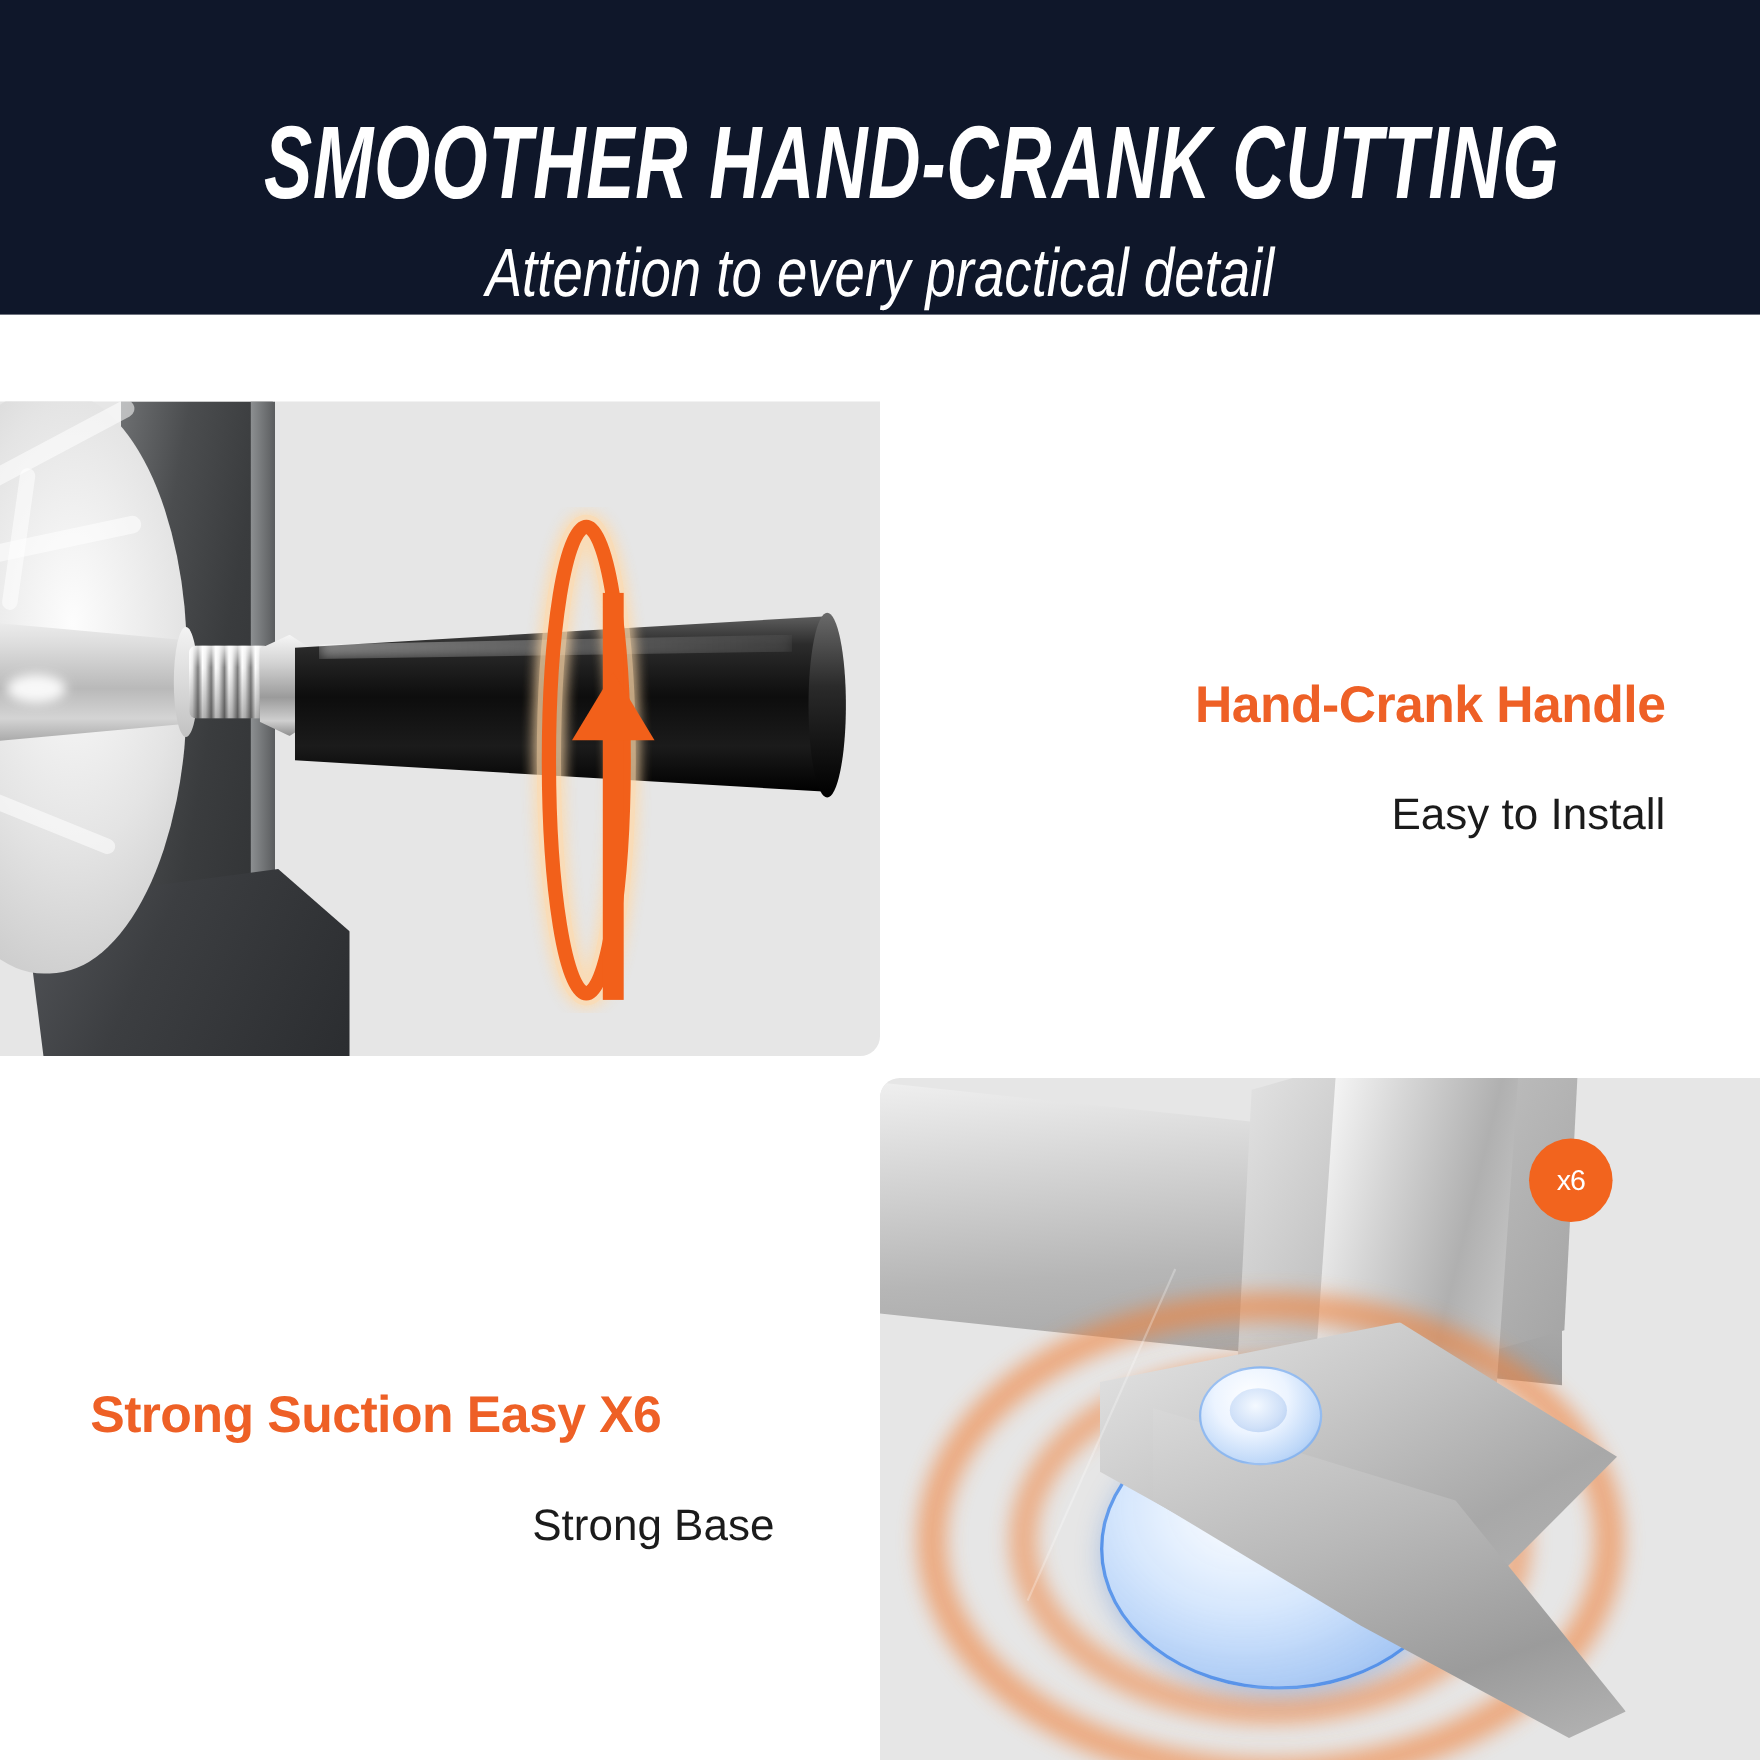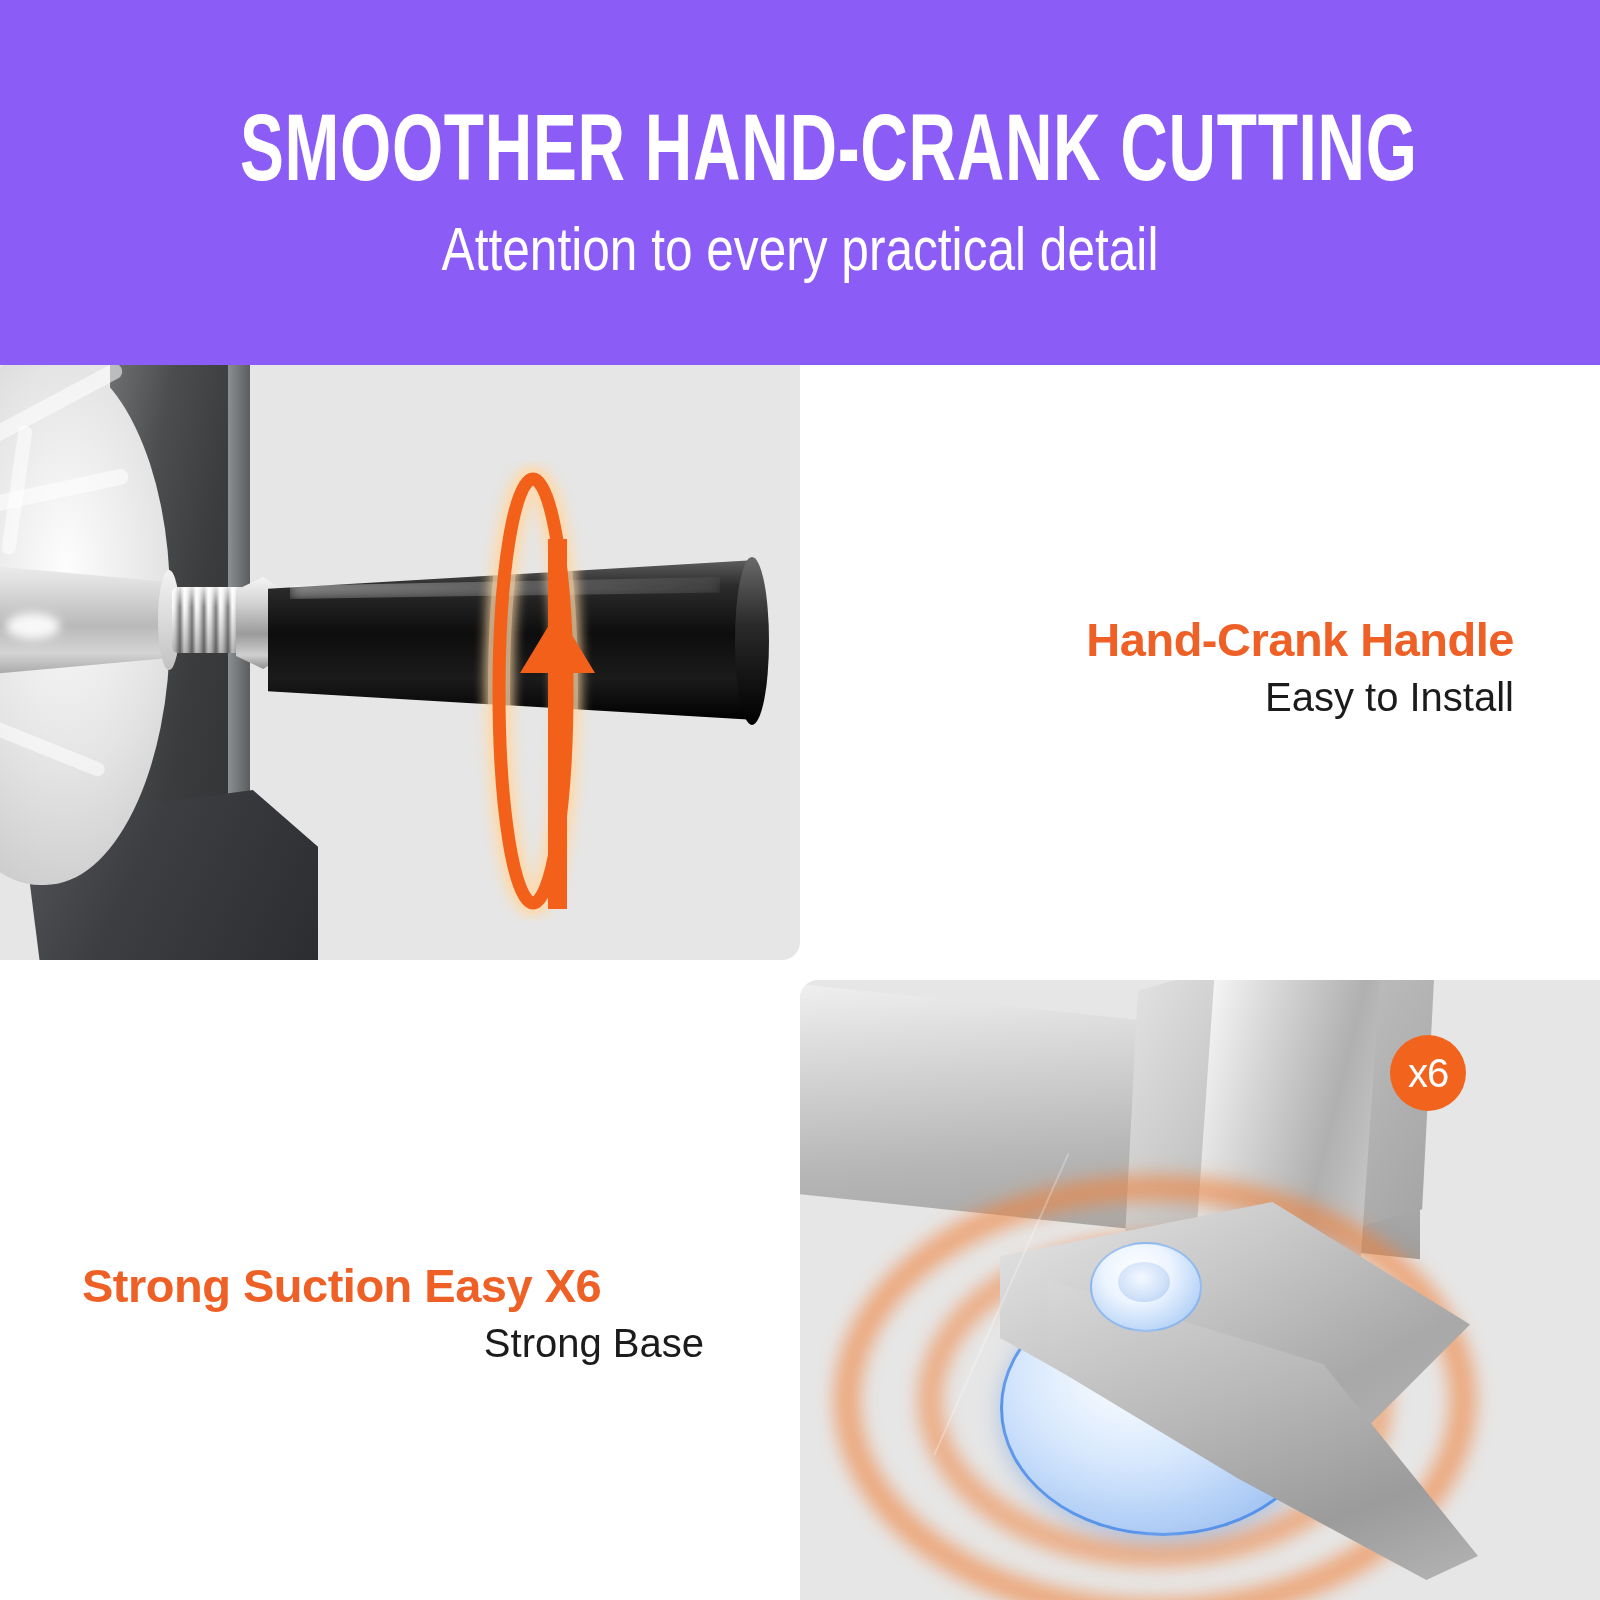--- a/index.html
+++ b/index.html
@@ -14,23 +14,24 @@
     overflow: hidden;
     background: #ffffff;
     font-family: "Liberation Sans", sans-serif;
   }
 
   
   .header {
     position: absolute;
     left: 0; top: 0;
     width: 1600px;
-    height: 365px;
-    background: #8b5cf6;
+    height: 286px;
+    background: #0f172a;
     overflow: hidden;
+    font-style: italic;
   }
   .header-title {
     position: absolute;
     left: 0; top: 96px;
     width: 1600px;
     text-align: center;
     color: #ffffff;
     font-family: "Liberation Sans Narrow", "Liberation Sans", sans-serif;
     font-weight: bold;
     font-size: 94px;
@@ -268,21 +269,21 @@
     position: absolute;
     left: 1390px; top: 1035px;
     width: 76px; height: 76px;
     border-radius: 50%;
     background: #F2641E;
     color: #ffffff;
     display: flex;
     align-items: center;
     justify-content: center;
     font-family: "Liberation Sans", sans-serif;
-    font-size: 40px;
+    font-size: 26px;
     font-weight: normal;
     letter-spacing: -1px;
   }
 
   
   .callout-right {
     position: absolute;
     left: 874px; top: 612px;
     width: 640px;
     text-align: right;
@@ -302,20 +303,21 @@
     letter-spacing: -0.5px;
     white-space: nowrap;
   }
   .callout-sub {
     color: #1b1b1b;
     font-family: "Liberation Sans", sans-serif;
     font-weight: normal;
     font-size: 40px;
     line-height: 58px;
     white-space: nowrap;
+    margin-top: 44px;
   }
   .callout-left .callout-title { padding-left: 22px; }
   .callout-left .callout-sub { text-align: right; padding-right: 56px; }
 </style>
 </head>
 <body>
 
 <div class="page">
 
   <div class="header">

